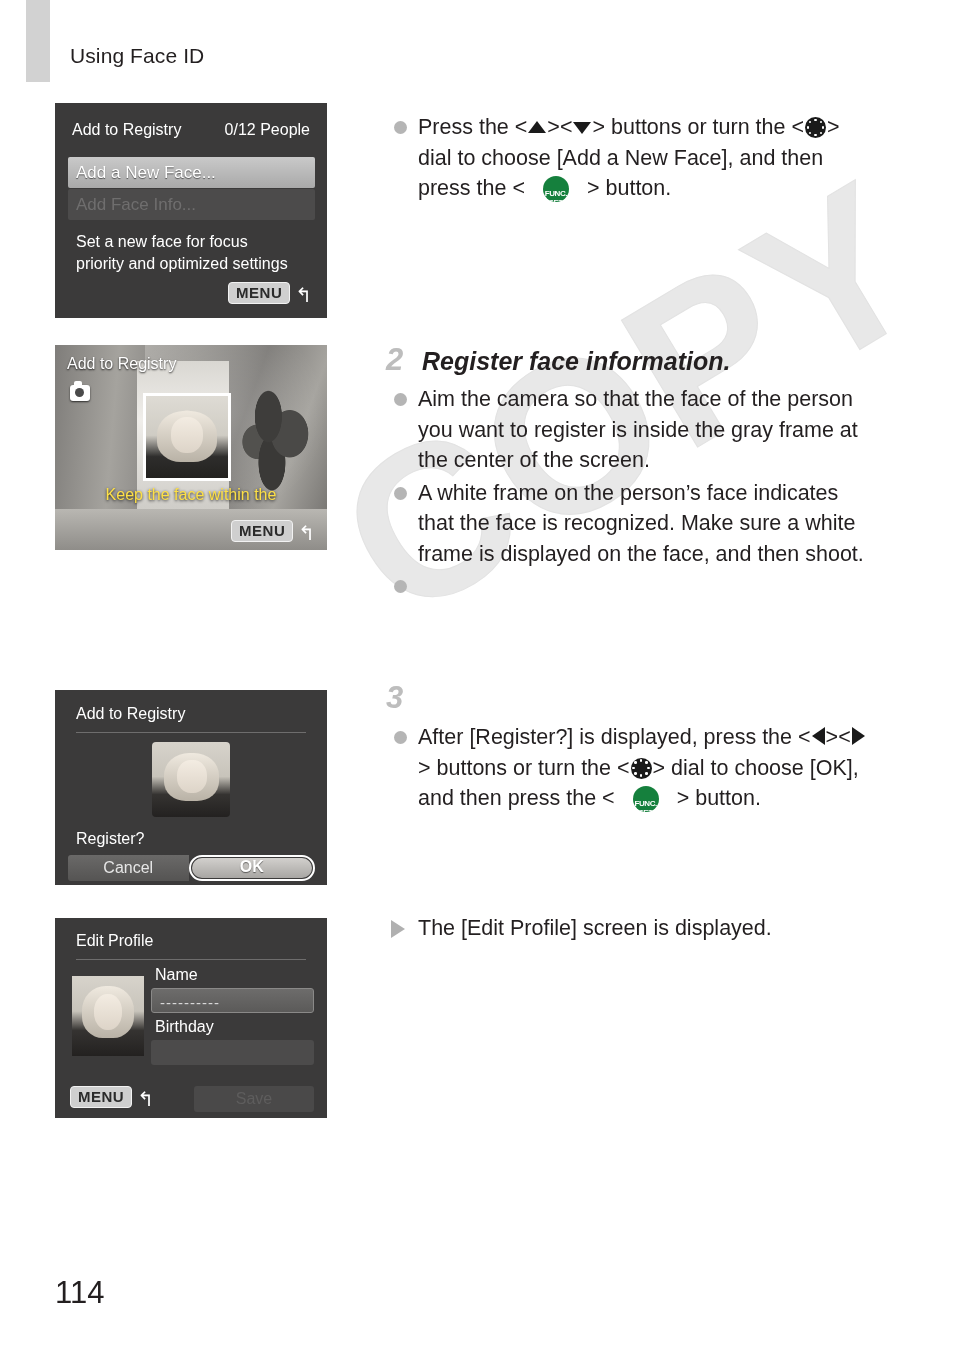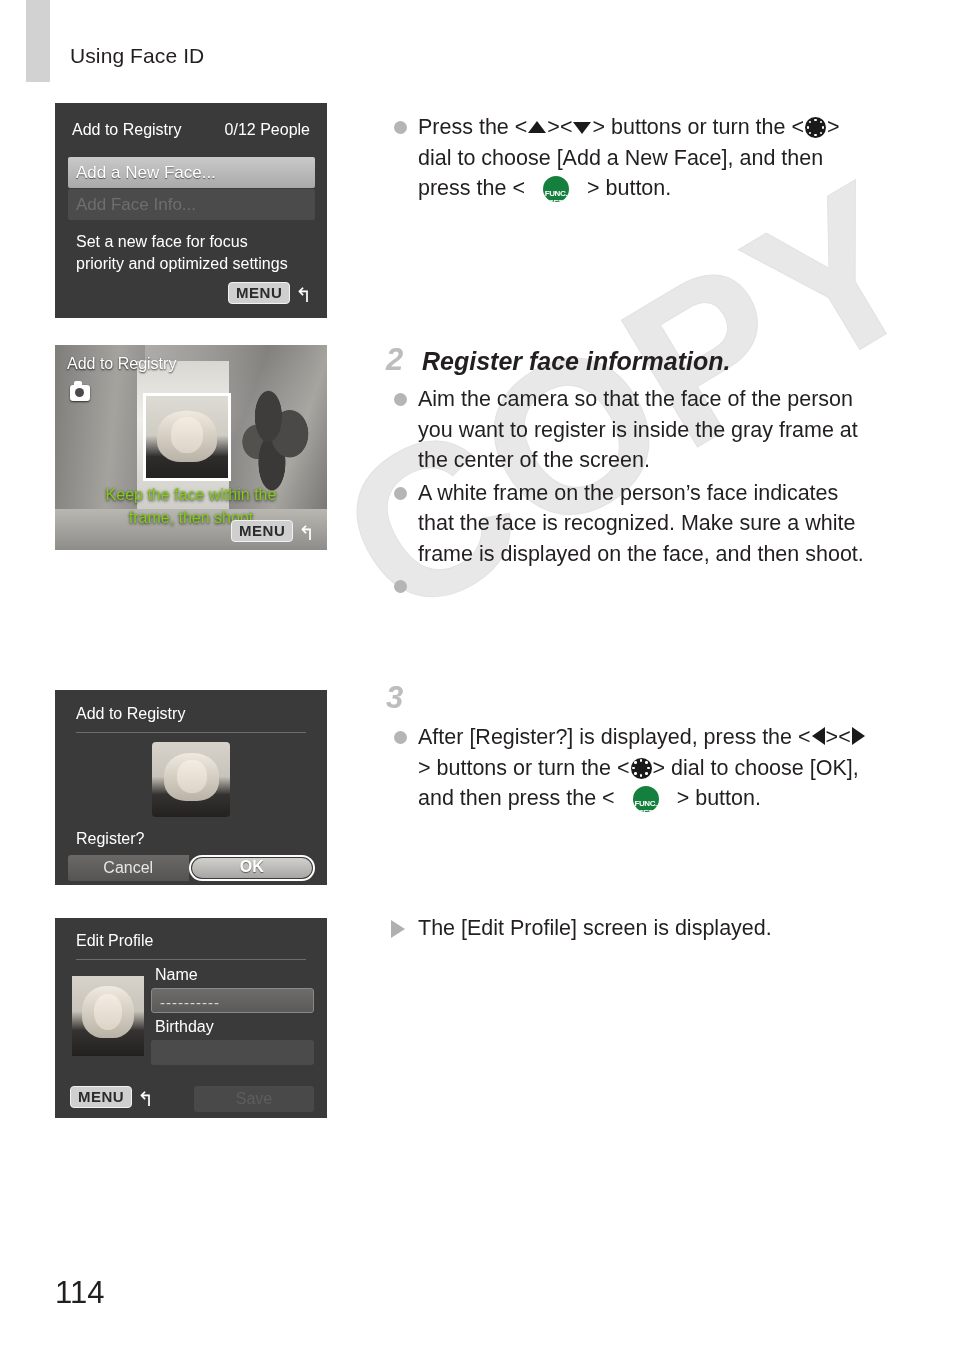--- a/index.html
+++ b/index.html
@@ -219,21 +219,21 @@
     left: 30%; top: 26%;
     width: 40%; height: 44%;
     border-radius: 46%;
     background: linear-gradient(180deg, #f3ece2, #ddd4c8);
   }
   .s2-caption {
     position: absolute;
     left: 0; right: 0;
     top: 138px;
     text-align: center;
-    color: #84cc16;
+    color: #fde047;
     font-size: 16px;
     line-height: 23px;
     text-shadow: 0 1px 3px rgba(0,0,0,.9);
   }
   .s2-menu { right: 12px; bottom: 8px; }
 
   
   .s3-title {
     position: absolute;
     left: 21px; top: 15px;
@@ -526,21 +526,20 @@
     <div class="s2-table"></div>
   </div>
   <div class="s2-title">Add to Registry</div>
   <div class="s2-camicon"></div>
   <div class="s2-frame">
     <div class="s2-hair"></div>
     <div class="s2-face"></div>
   </div>
   <div class="s2-caption">
     <div>Keep the face within the</div>
-    <div>frame, then shoot</div>
   </div>
   <div class="menu-badge s2-menu">
     <span class="menu-box">MENU</span>
     <span class="menu-arrow">↰</span>
   </div>
 </div>
 
 <div class="screen screen-3">
   <div class="s3-title">Add to Registry</div>
   <div class="s3-rule"></div>

